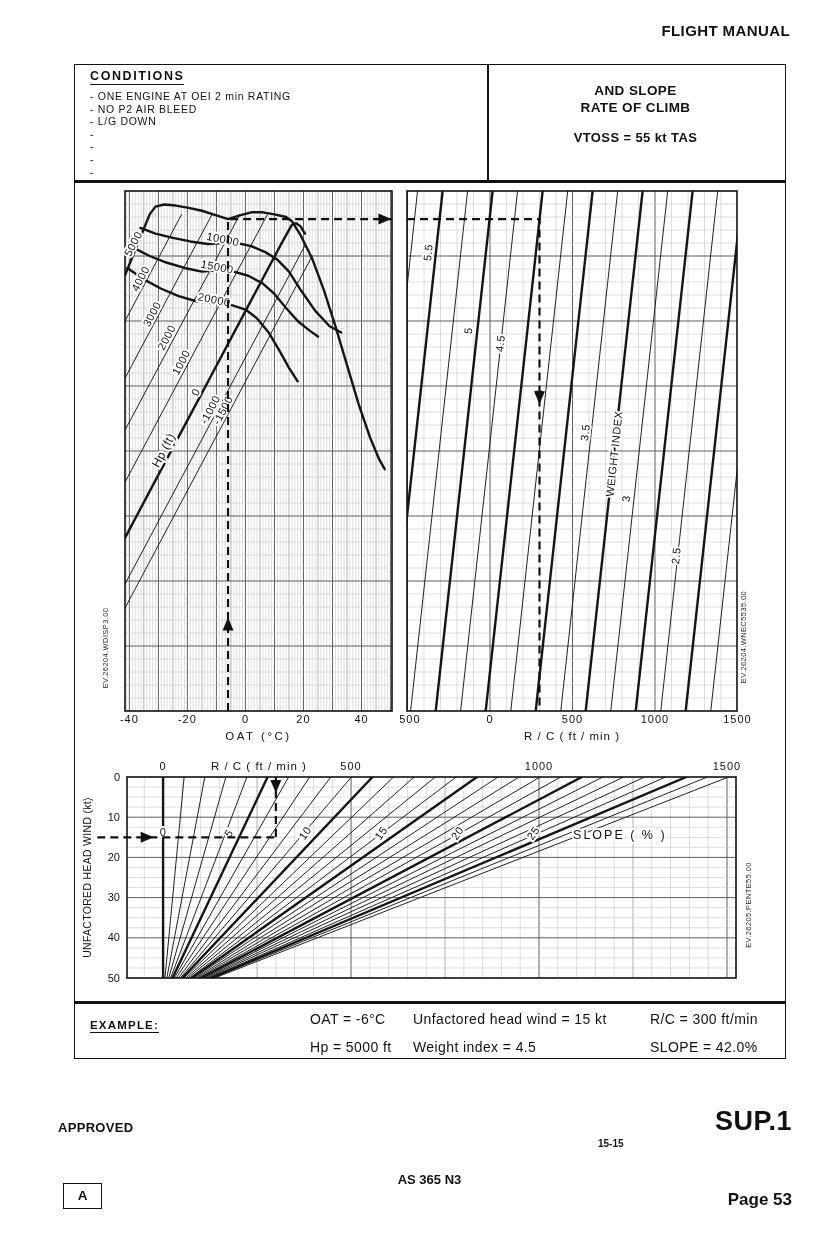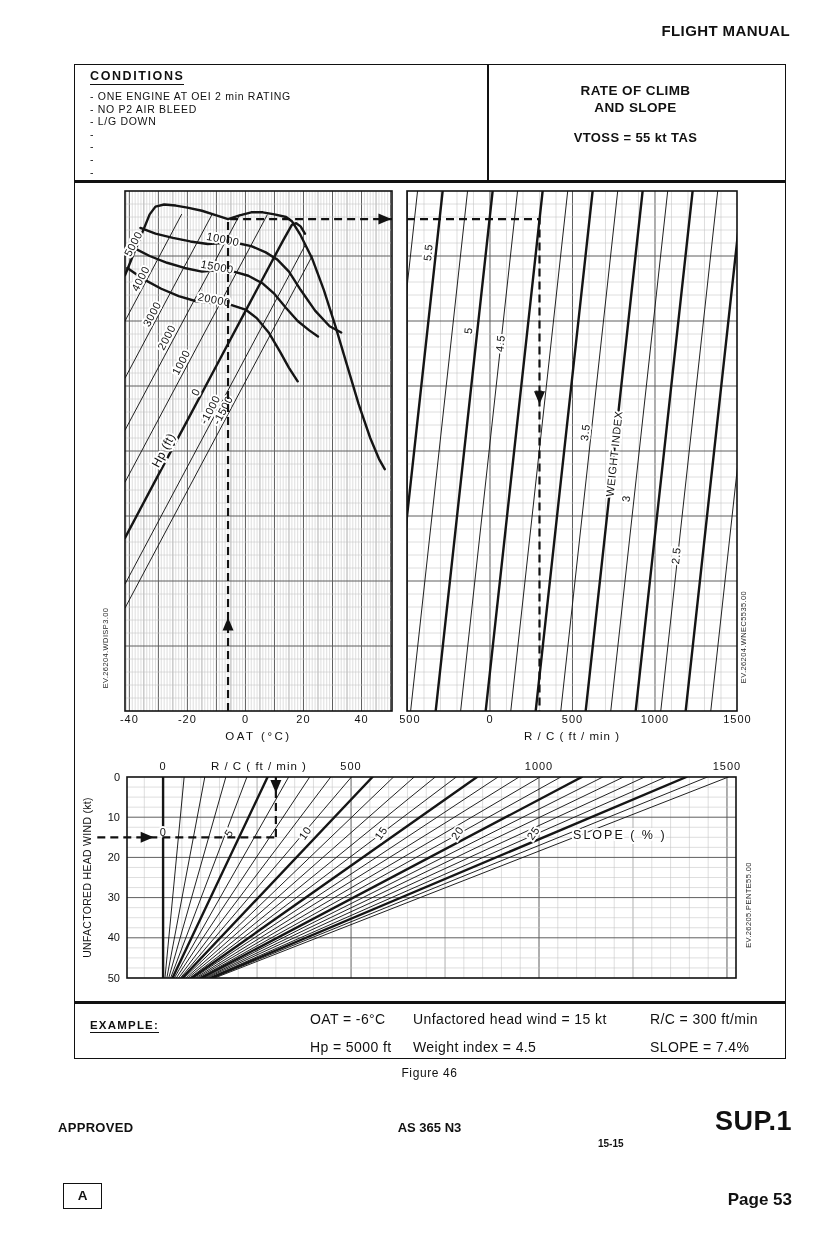--- a/index.html
+++ b/index.html
@@ -15,21 +15,21 @@
               border-bottom:1.6px solid #111;padding-bottom:1px;}
   .cond-items{left:90px;top:90px;font-size:10.5px;letter-spacing:.7px;line-height:12.6px;white-space:pre;}
   .chart-title{left:487px;top:82px;width:297px;text-align:center;font-size:13.5px;font-weight:bold;
                letter-spacing:.4px;line-height:17px;}
   .vtoss{left:487px;top:130px;width:297px;text-align:center;font-size:13px;font-weight:bold;letter-spacing:.4px;}
   .example-label{left:90px;top:1011px;font-size:11.5px;font-weight:bold;letter-spacing:1.2px;
                  border-bottom:1.4px solid #111;padding-bottom:1px;margin-top:8px;}
   .ex{font-size:14px;letter-spacing:.4px;}
   .fig-caption{left:74px;top:1066px;width:711px;text-align:center;font-size:12px;letter-spacing:.6px;}
   .approved{left:58px;top:1120px;font-size:13px;font-weight:bold;letter-spacing:.3px;}
-  .model{left:74px;top:1120px;width:711px;text-align:center;font-size:13px;font-weight:bold;}
+  .model{left:74px;top:1172px;width:711px;text-align:center;font-size:13px;font-weight:bold;}
   .sup{right:45px;top:1106px;font-size:27px;font-weight:bold;letter-spacing:.5px;}
   .rev-box{left:63px;top:1183px;width:37px;height:24px;border:1.6px solid #111;text-align:center;
            font-size:13.5px;font-weight:bold;line-height:24px;}
   .sect{left:598px;top:1138px;font-size:10px;font-weight:bold;}
   .pagenum{right:45px;top:1190px;font-size:17px;font-weight:bold;}
   svg text{font-family:"Liberation Sans",sans-serif;}
 </style>
 </head>
 <body>
 
@@ -39,22 +39,22 @@
 
   <div class="abs outer-box"></div>
   <div class="abs cond-divider"></div>
   <div class="abs rule rule1"></div>
   <div class="abs rule rule2"></div>
 
   <div class="abs cond-title">CONDITIONS</div>
   <div class="abs cond-items"><div>- ONE ENGINE AT OEI 2 min RATING</div><div>- NO P2 AIR BLEED</div><div>- L/G DOWN</div><div>-</div><div>-</div><div>-</div><div>-</div></div>
 
   <div class="abs chart-title">
+    <div>AND SLOPE</div>
     <div>RATE OF CLIMB</div>
-    <div>AND SLOPE</div>
   </div>
   <div class="abs vtoss">VTOSS = 55 kt TAS</div>
 
   <svg class="abs" style="left:90px;top:185px;" width="310" height="565" viewBox="0 0 310 565">
       <defs>
         <clipPath id="clip-oat-hp">
           <rect x="35" y="6" width="267" height="520"></rect>
         </clipPath>
       </defs>
       <g>
@@ -463,23 +463,22 @@
         <text transform="translate(676,155) rotate(-90)" text-anchor="middle" font-size="7.5" letter-spacing="0.4" fill="#2a2a2a">EV.26205.PENTE55.00</text>
       </g>
     </svg>
 
   <div class="abs example-label">EXAMPLE:</div>
   <div class="abs ex" style="left:310px;top:1011px;">OAT = -6°C</div>
   <div class="abs ex" style="left:413px;top:1011px;">Unfactored head wind = 15 kt</div>
   <div class="abs ex" style="left:650px;top:1011px;">R/C = 300 ft/min</div>
   <div class="abs ex" style="left:310px;top:1039px;">Hp = 5000 ft</div>
   <div class="abs ex" style="left:413px;top:1039px;">Weight index = 4.5</div>
-  <div class="abs ex" style="left:650px;top:1039px;">SLOPE = 7.4%</div>
-
-  <div class="abs fig-caption">Figure 46</div>
+  <div class="abs ex" style="left:650px;top:1039px;">SLOPE = 42.0%</div>
+
 
   <div class="abs approved">APPROVED</div>
   <div class="abs model">AS 365 N3</div>
   <div class="abs sup">SUP.1</div>
   <div class="abs rev-box">A</div>
   <div class="abs sect">15-15</div>
   <div class="abs pagenum">Page 53</div>
 
 </div>
 

